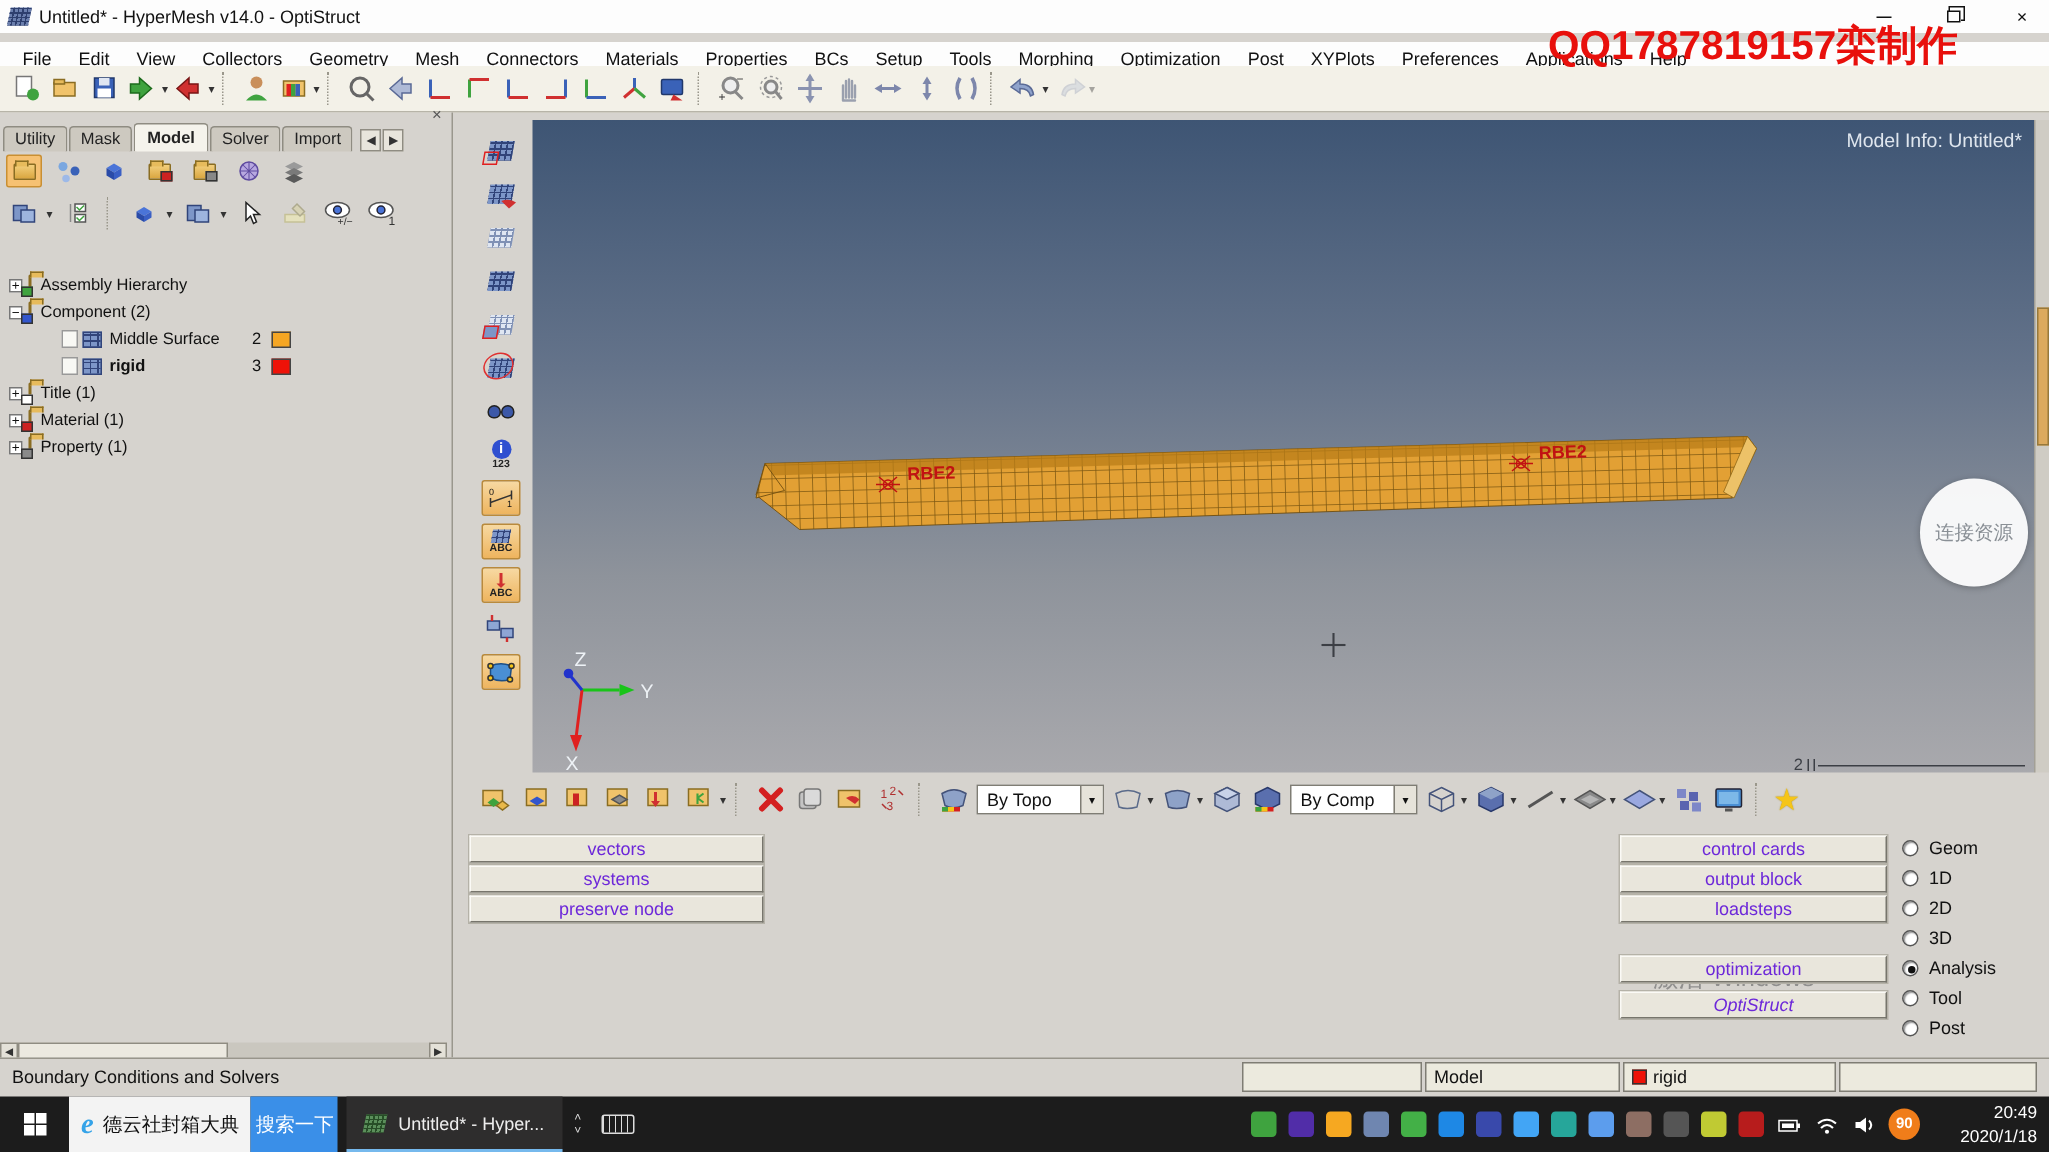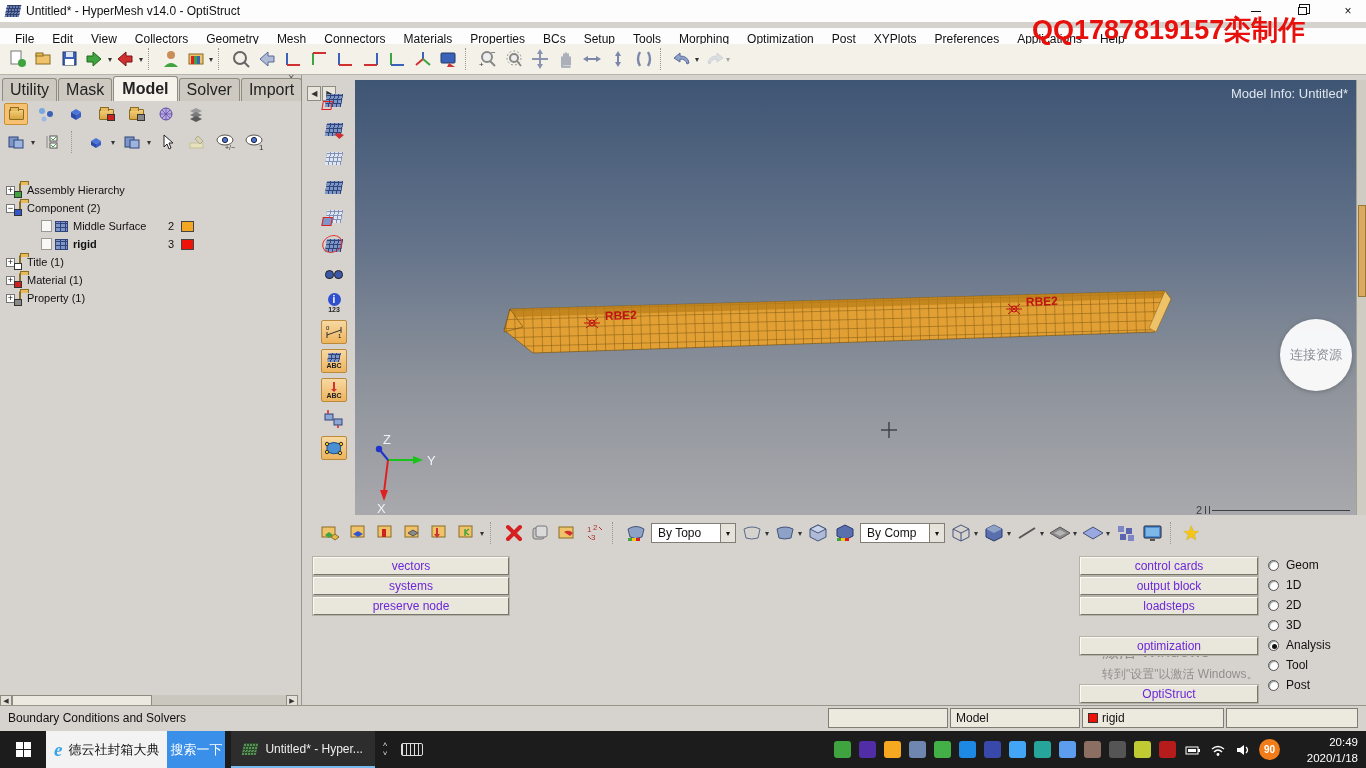--- a/index.html
+++ b/index.html
@@ -23,21 +23,21 @@
   #toolbar { position:absolute; left:0; top:44px; width:1366px; height:31px; background:#f3f1e8; border-bottom:1px solid #b7b4a8; display:flex; align-items:center; gap:3px; padding-left:6px; }
   .tbi { width:23px; height:23px; display:flex; align-items:center; justify-content:center; position:relative; }
   .tbi svg { display:block; }
   .tsep { width:6px; height:22px; border-left:1px dotted #9a978b; margin:0 2px; }
   .dd { font-size:8px; color:#333; margin-left:-2px; }
 
   
   #leftpanel { position:absolute; left:0; top:75px; width:302px; height:630px; background:#d6d3ce; border-right:1px solid #9a978d; }
   #panel-close { position:absolute; left:288px; top:-4px; font-size:11px; color:#555; }
   #tabstrip { position:absolute; left:2px; top:7px; width:298px; height:19px; display:flex; align-items:flex-end; }
-  .tab { font-size:16px; color:#222; background:#cdc9c0; border:1px solid #8f8c82; border-bottom:none; border-radius:3px 3px 0 0; padding:2px 7px 2px; margin-right:1px; }
+  .tab { font-size:11px; color:#222; background:#cdc9c0; border:1px solid #8f8c82; border-bottom:none; border-radius:3px 3px 0 0; padding:2px 7px 2px; margin-right:1px; }
   .tab.active { background:#f5f3ec; font-weight:bold; padding:3px 8px; }
   .tab-arrows { margin-left:4px; display:flex; gap:1px; }
   .tab-arrow { width:14px; height:15px; font-size:8px; background:#e8e5dc; border:1px solid #8f8c82; display:flex; align-items:center; justify-content:center; color:#333; }
   #lp-icons-a { position:absolute; left:4px; top:28px; display:flex; gap:6px; }
   #lp-icons-b { position:absolute; left:4px; top:56px; display:flex; gap:5px; align-items:center; }
   .lpi { width:24px; height:22px; display:flex; align-items:center; justify-content:center; }
   .lpi.sel { background:#f6c173; border:1px solid #c98f33; border-radius:2px; }
   .folder { width:15px; height:11px; background:linear-gradient(#f3cf7d,#d9a63f); border:1px solid #8a6d22; border-radius:1px; position:relative; }
   .folder:before { content:""; position:absolute; left:0; top:-3px; width:7px; height:3px; background:#e7bb5c; border:1px solid #8a6d22; border-bottom:none; }
   .ov { position:absolute; right:-2px; bottom:-2px; width:8px; height:7px; border:1px solid #333; }
@@ -828,21 +828,21 @@
   <div class="pcol" style="left: 11px; width: 196px; height: 150px;">
         <button class="pbtn" style="top: 2px;">vectors</button>
         <button class="pbtn" style="top: 22px;">systems</button>
         <button class="pbtn" style="top: 42px;">preserve node</button>
       </div>
       <div class="pcol" style="left: 778px; width: 178px; height: 150px;">
         <button class="pbtn" style="top: 2px;">control cards</button>
         <button class="pbtn" style="top: 22px;">output block</button>
         <button class="pbtn" style="top: 42px;">loadsteps</button>
         <button class="pbtn" style="top: 82px;">optimization</button>
-        <button class="pbtn" style="top: 130px;">OptiStruct</button>
+        <button class="pbtn" style="top: 106px; font-style: italic;">OptiStruct</button>
       </div>
     </div>
 
   <div id="statusbar">
     <span id="status-left">Boundary Conditions and Solvers</span>
   <div class="sbox" style="left: 828px; width: 120px;"></div>
       <div class="sbox" style="left: 950px; width: 130px;">
         <span>Model</span>
       </div>
       <div class="sbox" style="left: 1082px; width: 142px;">

